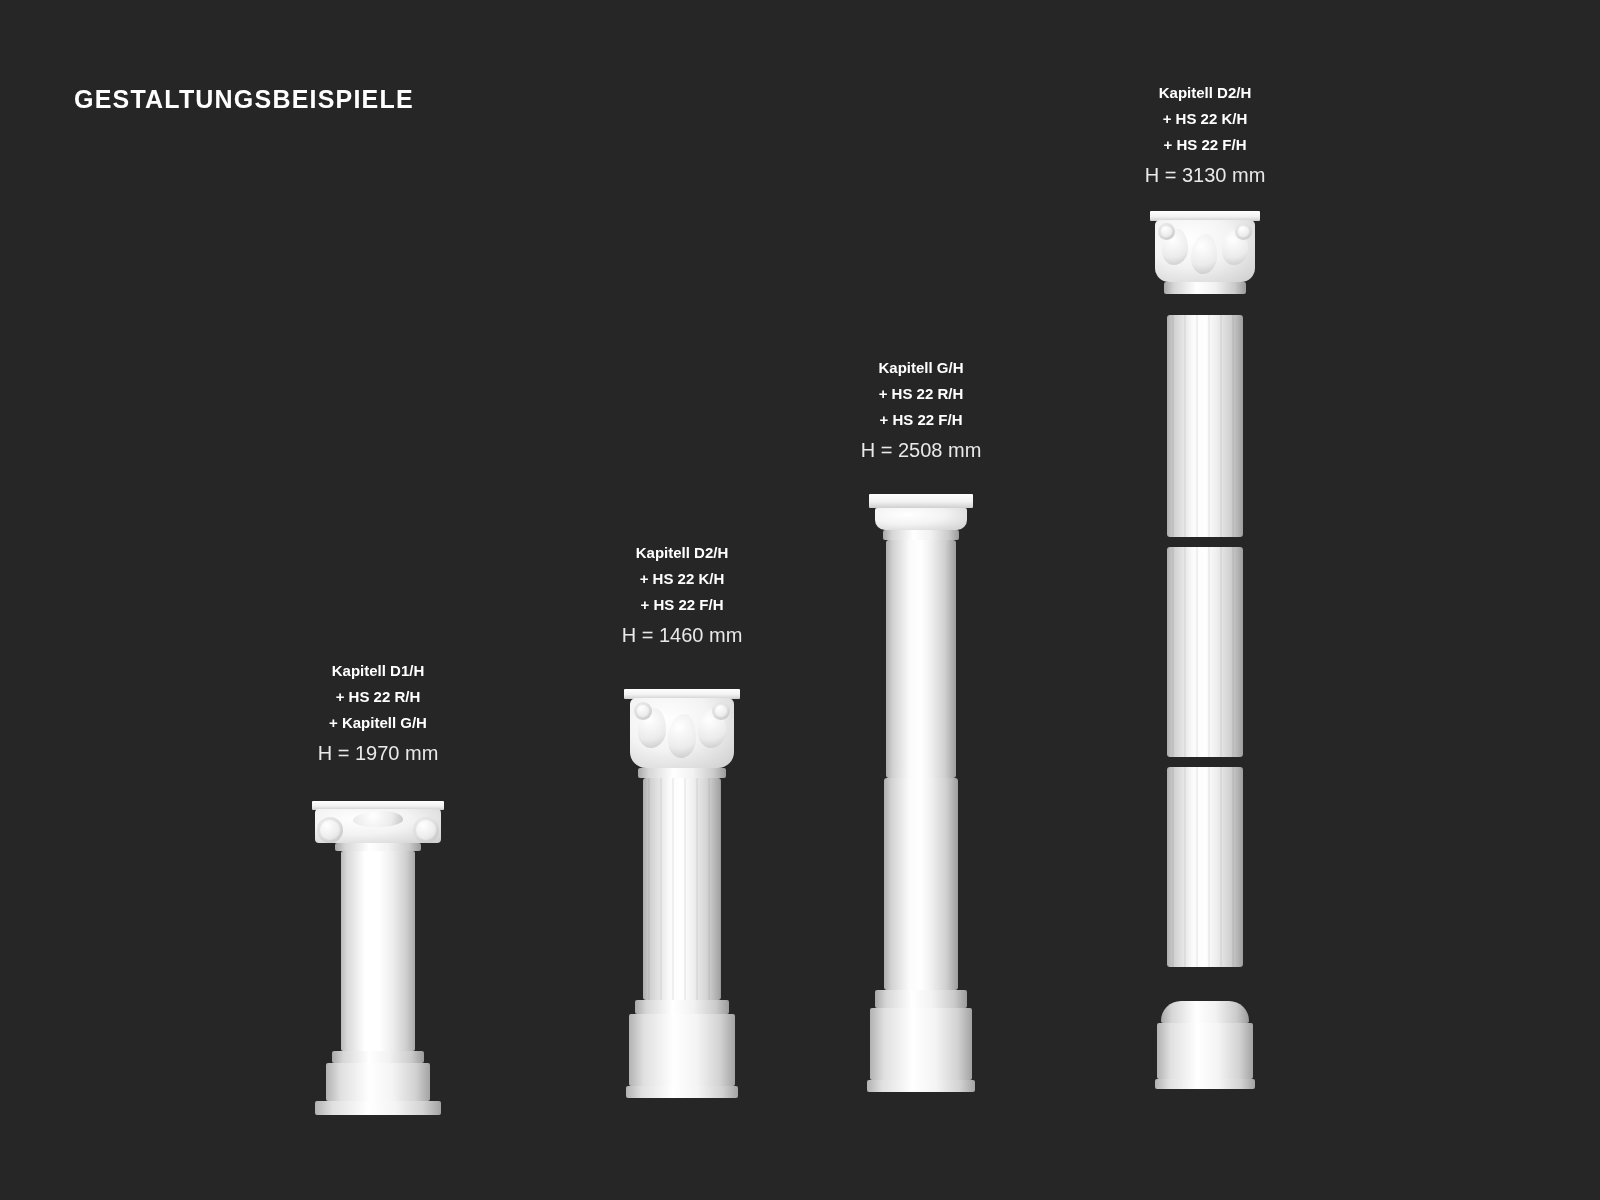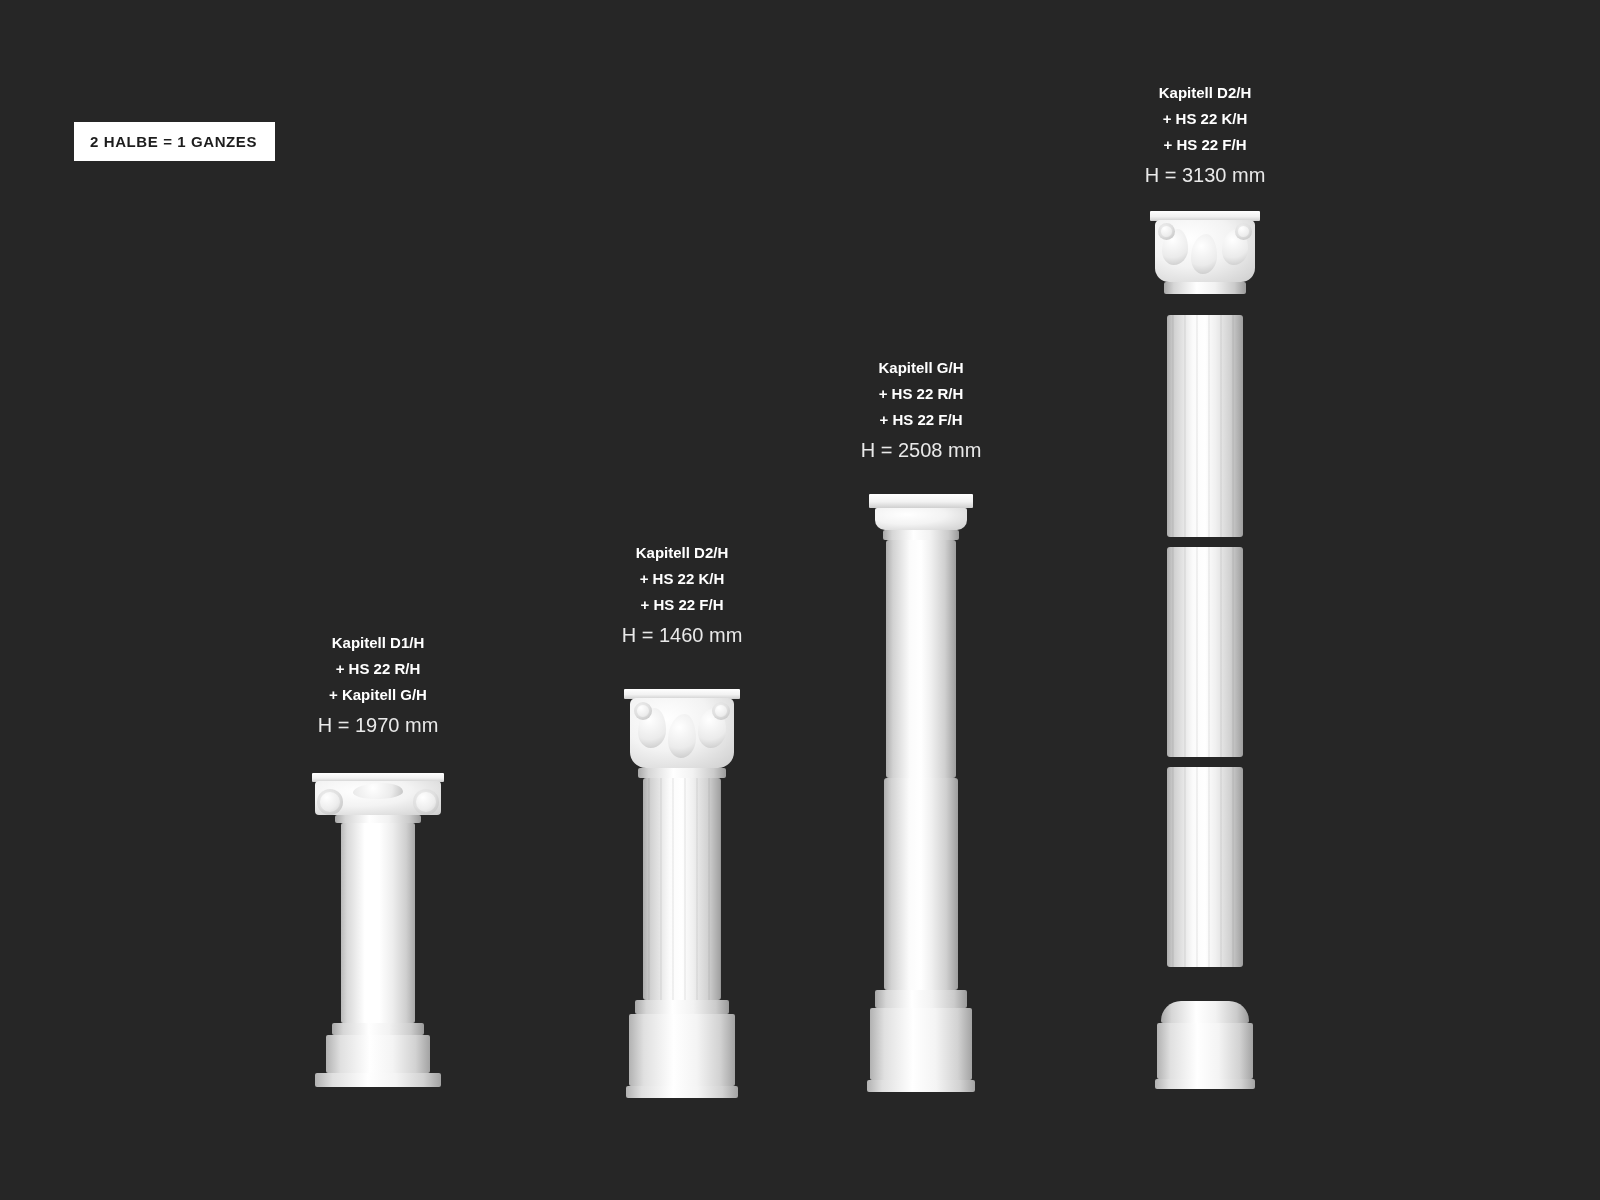--- a/index.html
+++ b/index.html
@@ -138,24 +138,24 @@
     position: absolute;
     border-radius: 60% 40% 55% 45% / 60% 55% 45% 40%;
     background: radial-gradient(circle at 40% 30%, #ffffff 0%, #ebebeb 60%, #c2c2c2 100%);
   }
 </style>
 </head>
 <body>
 
 <div class="page">
 
-
-  <div class="badge">2 HALBE = 1 GANZES</div>
-
-  <div class="col-group" style="left: 248px; top: 630px; width: 260px;">
+  <h1 class="headline">GESTALTUNGSBEISPIELE</h1>
+
+
+  <div class="col-group" style="left: 248px; top: 658px; width: 260px;">
     <div class="caption">
       <div>Kapitell D1/H</div>
       <div>+ HS 22 R/H</div>
       <div>+ Kapitell G/H</div>
     </div>
     <div class="height">H = 1970 mm</div>
 
     <div class="art" style="width: 180px; height: 320px; margin-top: 32px;">
 
       <div class="piece abacus" style="top: 4px; width: 132px; height: 9px;"></div>

